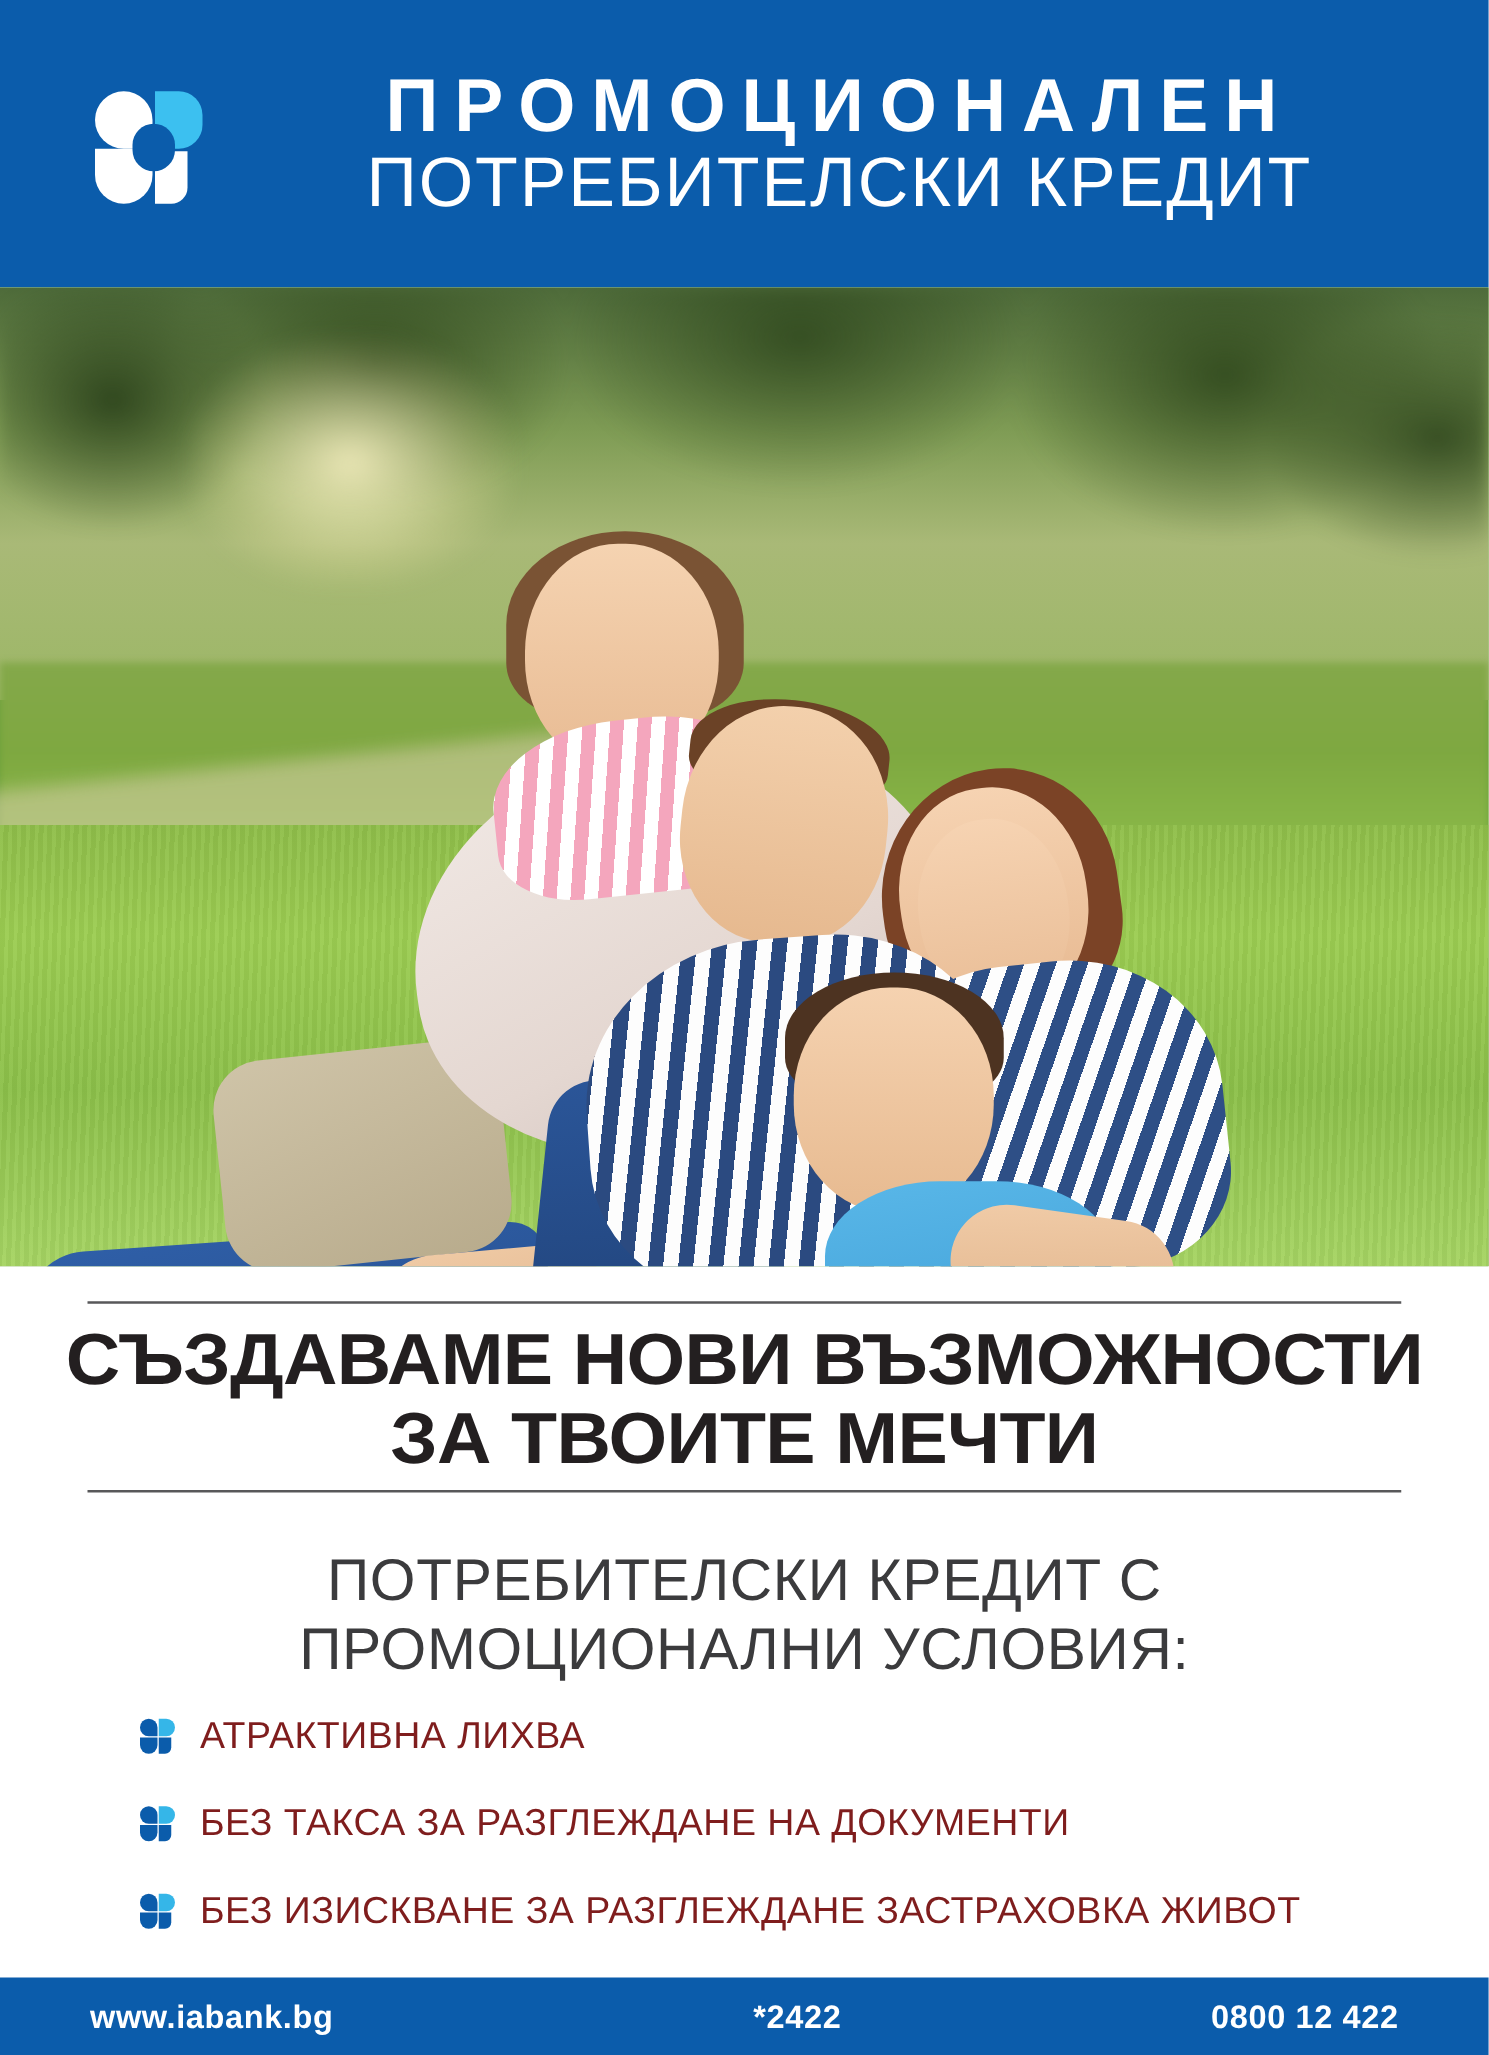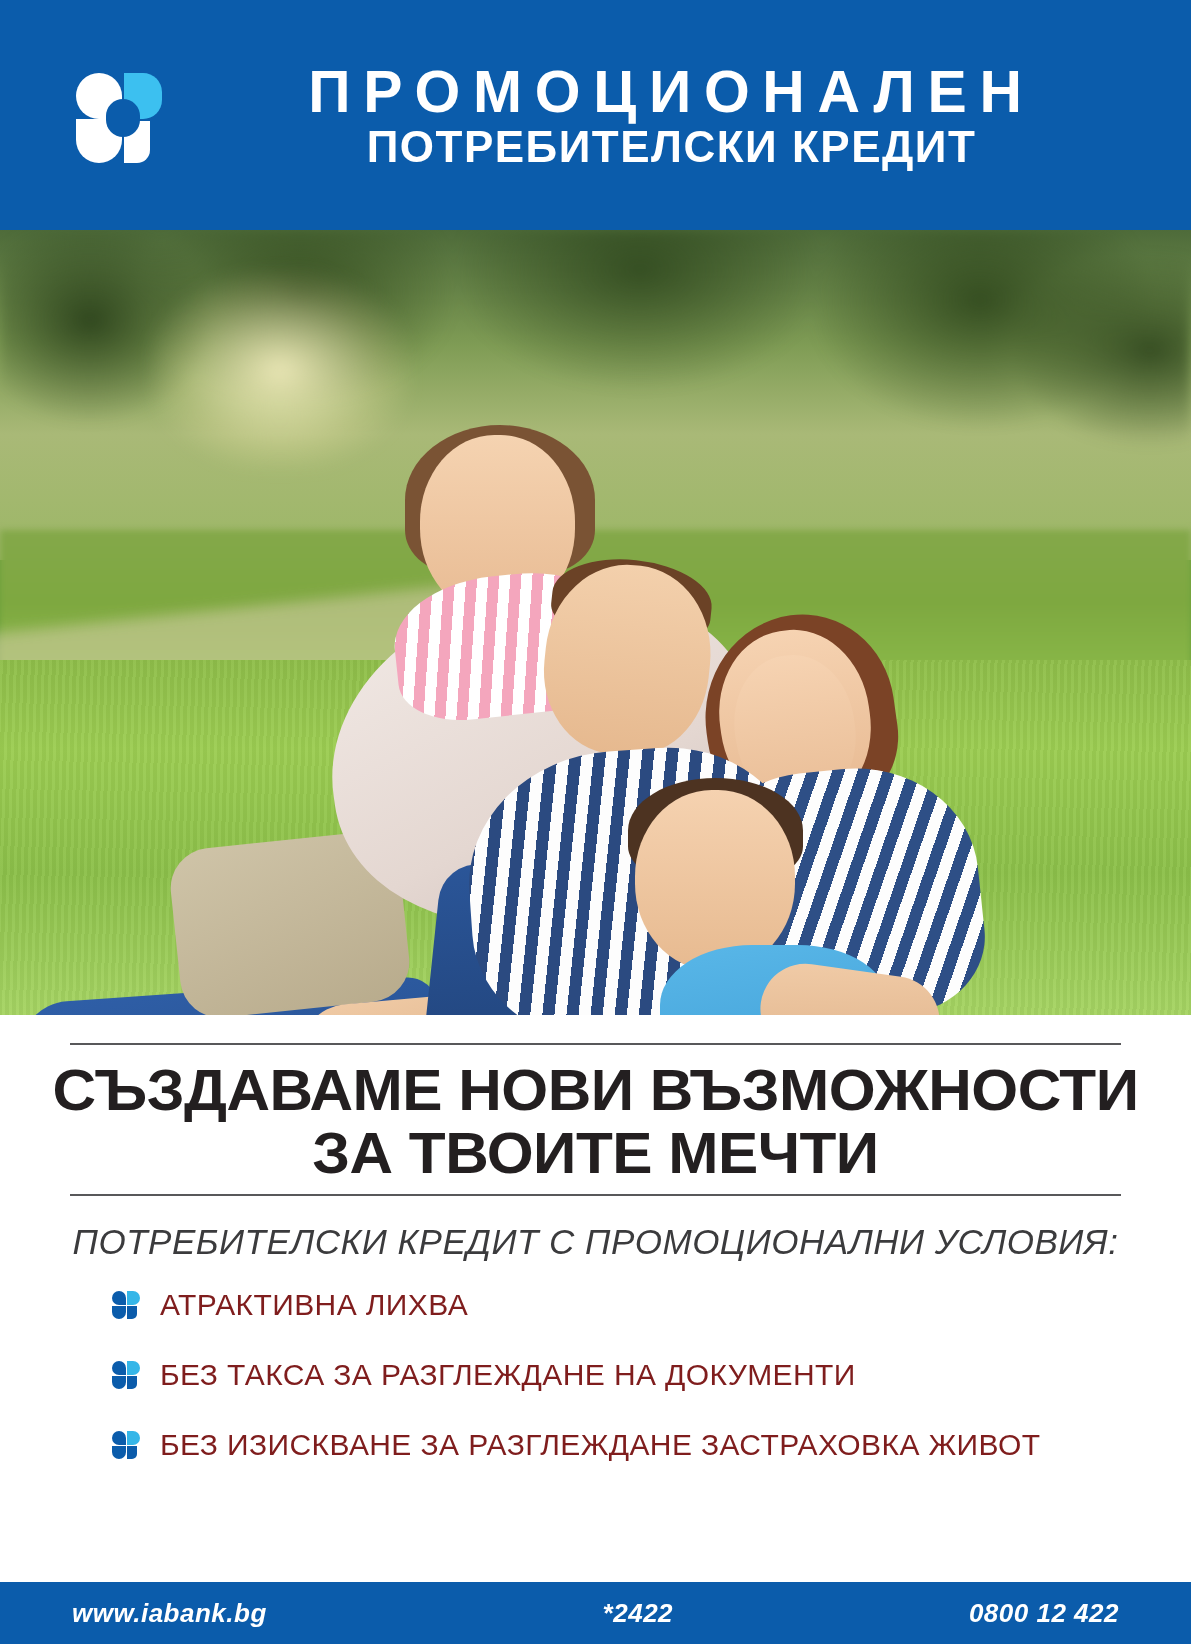--- a/index.html
+++ b/index.html
@@ -102,22 +102,22 @@
     font-weight: bold;
     letter-spacing: 13px;
     line-height: 1.02;
     text-align: center;
     white-space: nowrap;
     transform: scaleX(0.98);
     transform-origin: center;
   }
   .header-line2 {
     color: #ffffff;
-    font-size: 44px;
-    font-weight: bold;
+    font-size: 56px;
+    font-weight: normal;
     letter-spacing: 1.5px;
     line-height: 1.04;
     text-align: center;
     white-space: nowrap;
     margin-top: 2px;
   }
 
   
   .photo {
     position: relative;
@@ -327,25 +327,24 @@
     line-height: 1.08;
     letter-spacing: -0.5px;
     padding: 14px 0 10px 0;
     transform: scaleX(1.04);
     transform-origin: center;
   }
   .headline .l2 { display: block; }
   .subhead {
     text-align: center;
     color: #3b3b3d;
-    font-size: 35px;
+    font-size: 47px;
     letter-spacing: 0.5px;
-    padding: 26px 0 8px 0;
+    padding: 42px 0 8px 0;
     font-weight: 400;
-    font-style: italic;
   }
   .bullets {
     margin-top: 18px;
     padding-left: 42px;
   }
   .bullet {
     display: flex;
     align-items: center;
     margin-bottom: 36px;
   }
@@ -392,21 +391,20 @@
     background: #0b5cab;
     color: #ffffff;
     display: flex;
     align-items: center;
     justify-content: space-between;
     padding: 0 72px;
     box-sizing: border-box;
     font-weight: bold;
     font-size: 26px;
     letter-spacing: 0.5px;
-    font-style: italic;
   }
   .footer .mid { flex: 0 0 auto; margin-left: 40px; }
 </style>
 </head>
 <body>
 
 <div class="poster">
 
   <div class="header">
     <div class="logo-mark">

